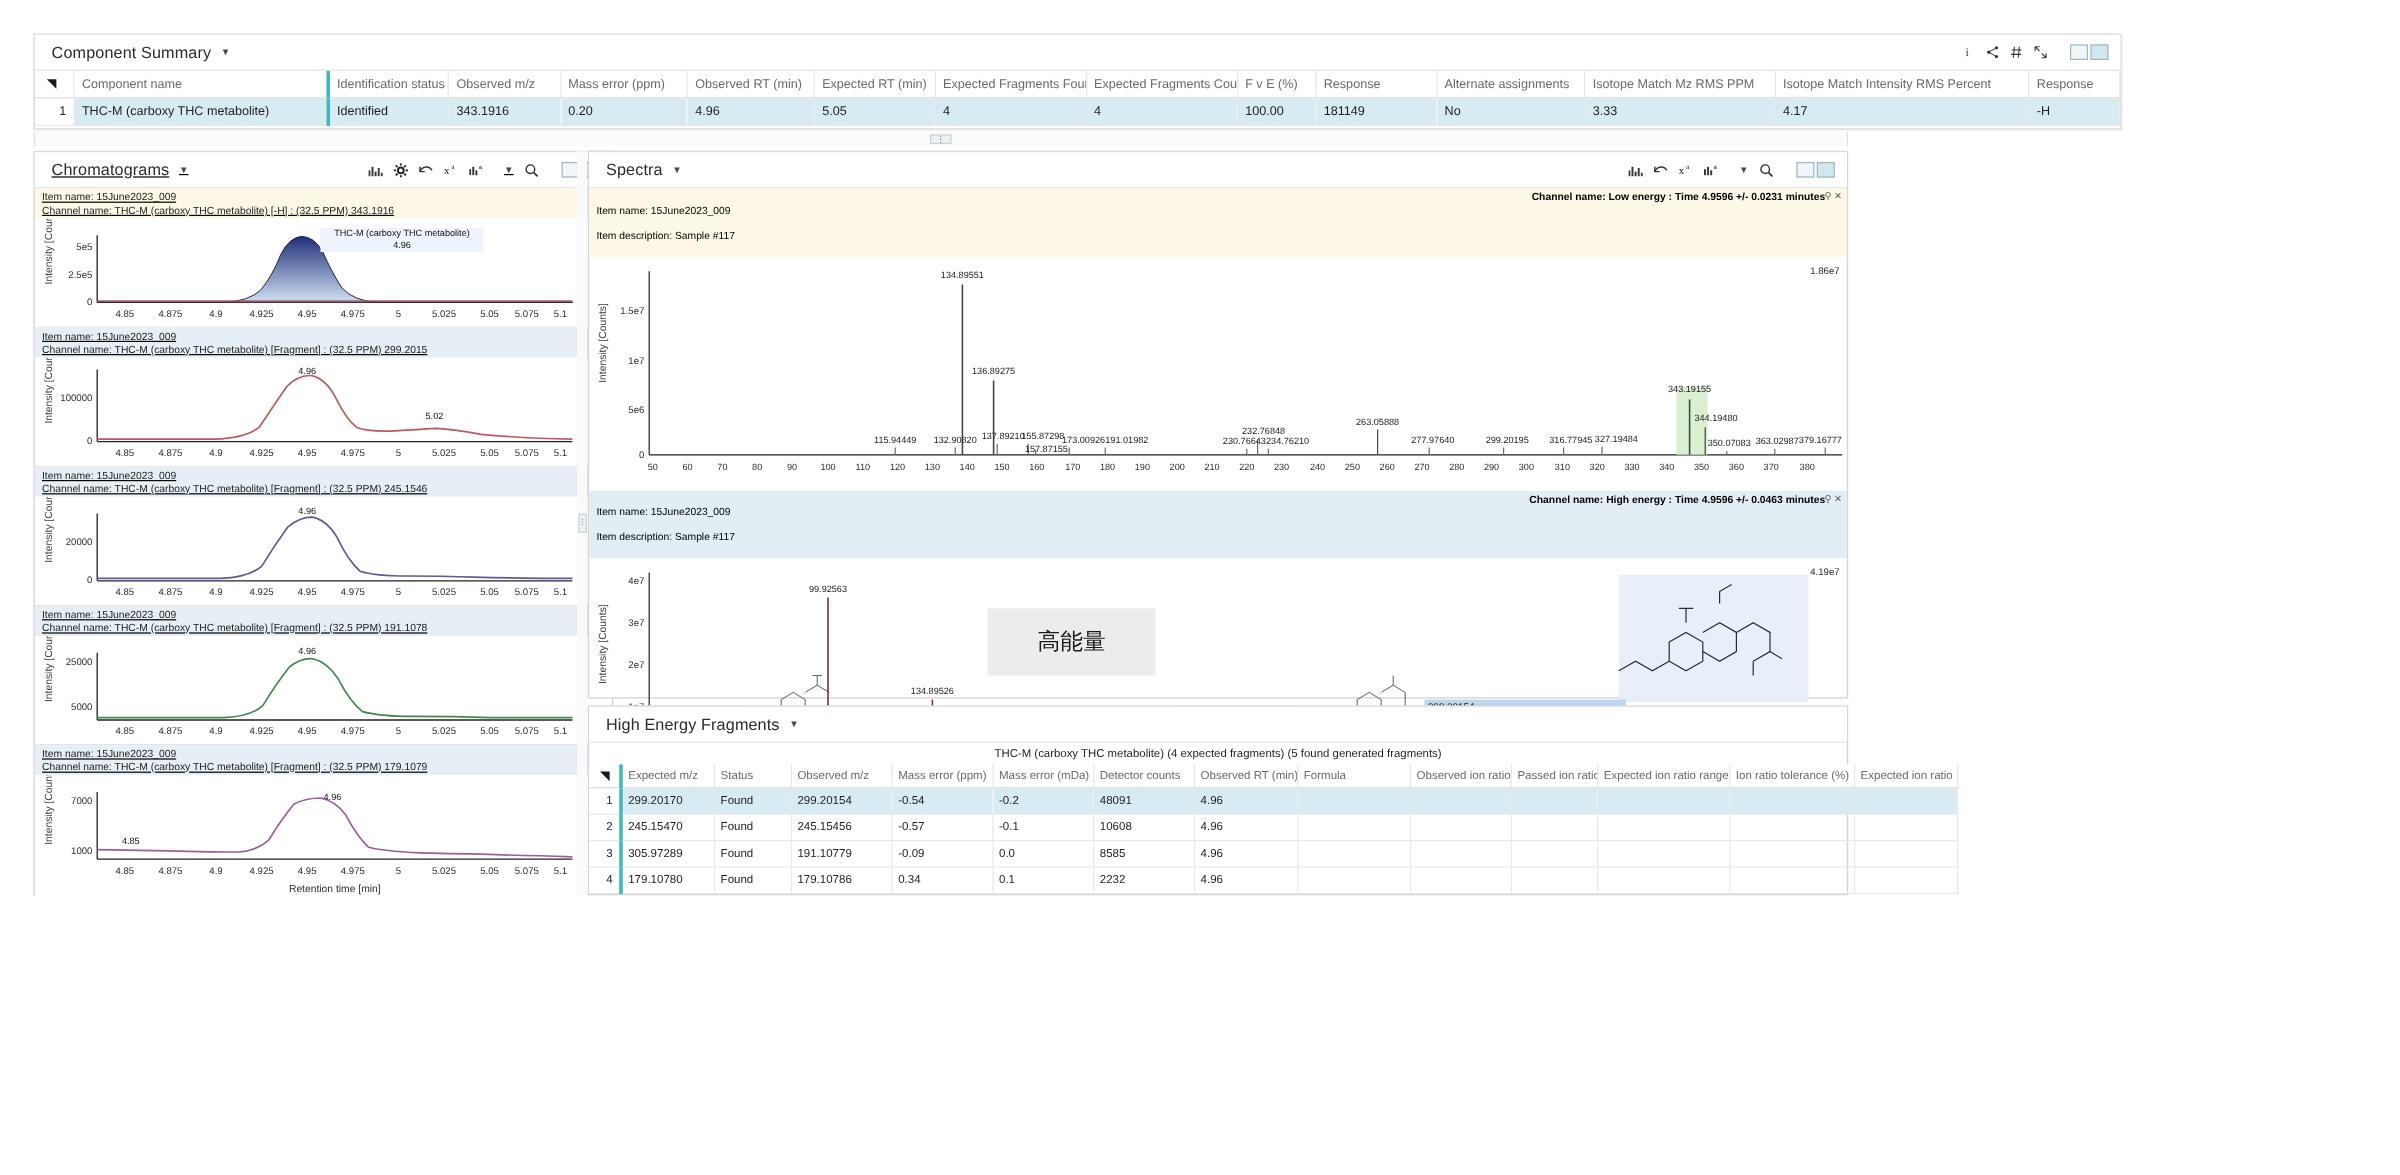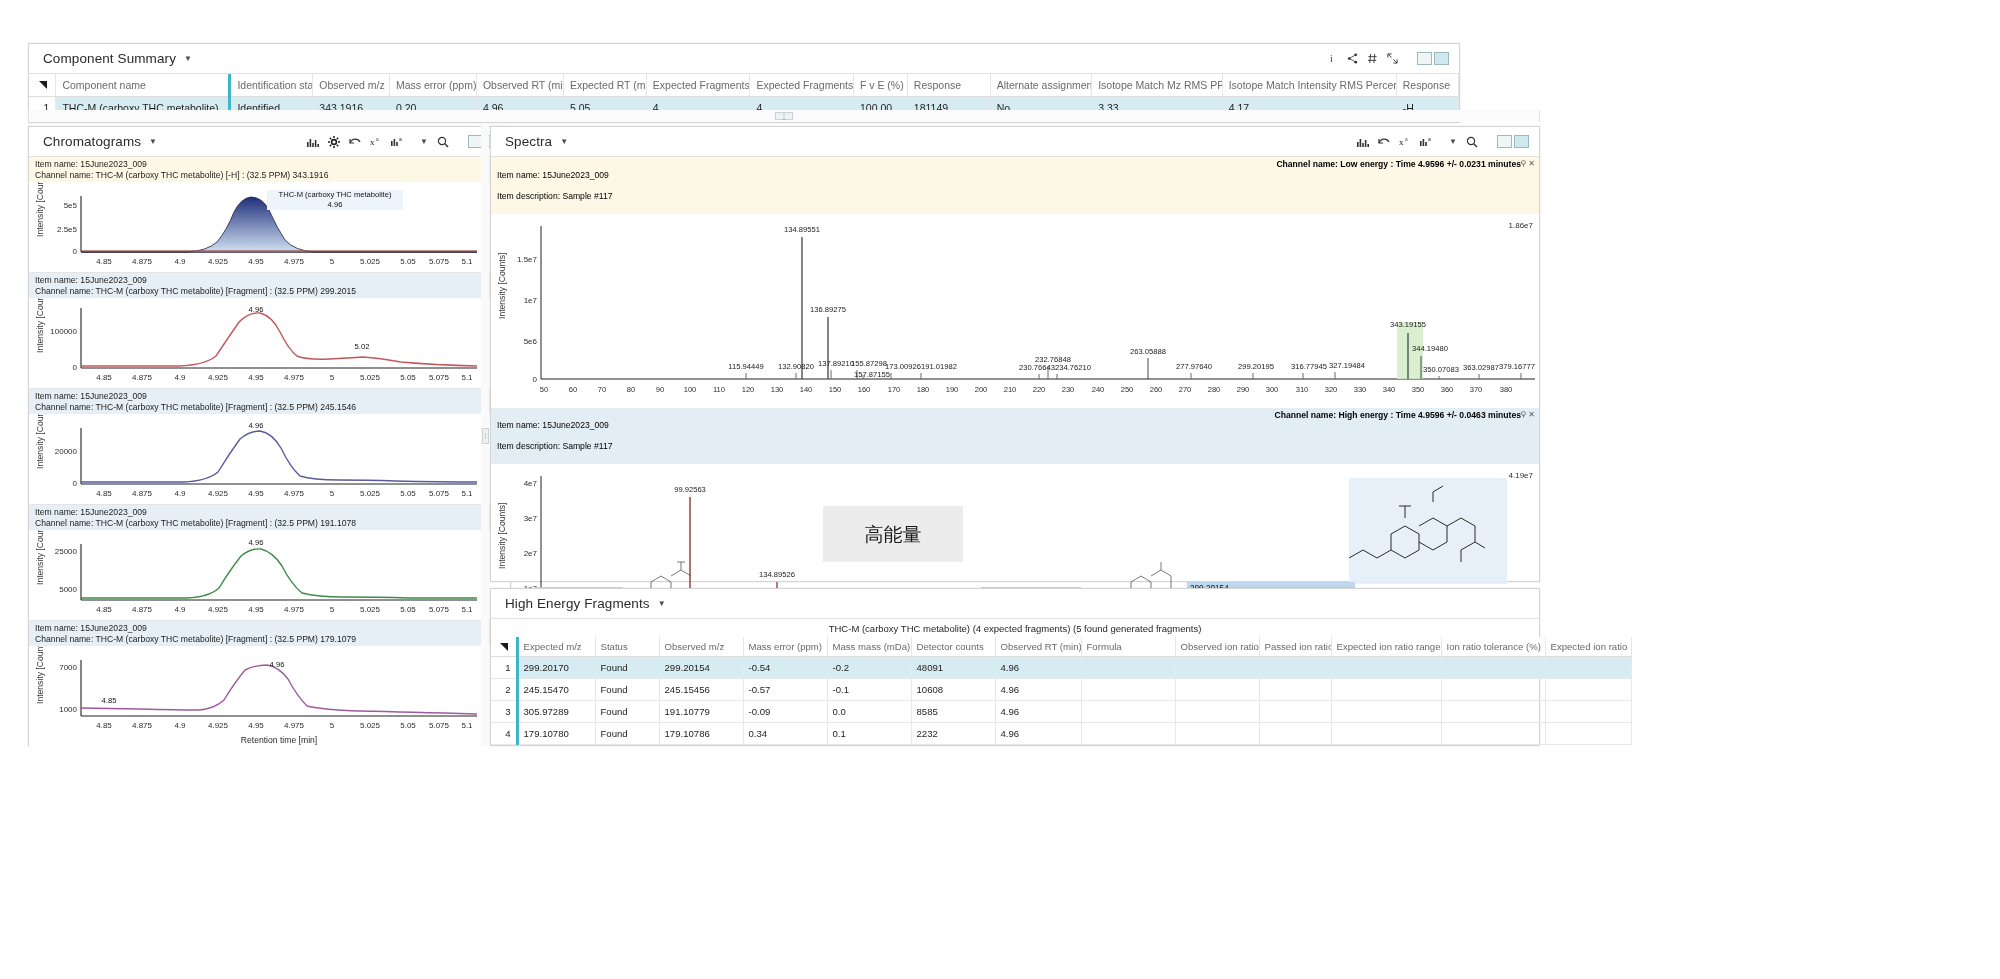--- a/index.html
+++ b/index.html
@@ -103,40 +103,40 @@
     border-top: 8px solid transparent;
     border-bottom: 0;
     transform: rotate(180deg);
     margin-left: 4px;
   }
   .accentcol {
     border-left: 3px solid #3fb6c8;
   }
 
   
-  #component-summary { left: 28px; top: 28px; width: 1432px; height: 80px; margin-top: 15px; }
+  #component-summary { left: 28px; top: 28px; width: 1740px; height: 80px; }
   #cs-body { height: 49px; overflow: hidden; }
 
   
   .hsplit {
     position: absolute;
     left: 28px; width: 1512px; height: 12px;
     background: #fbfbfb;
     border-left: 1px solid #e0e0e0;
     border-right: 1px solid #e0e0e0;
     display: flex; align-items: center; justify-content: center;
   }
   .hsplit .grip {
     width: 18px; height: 8px;
     background: #eef1f2; border: 1px solid #c9d2d5;
     font-size: 7px; color: #5a6a70; text-align: center; line-height: 7px;
   }
 
   
-  #chromatograms { left: 28px; top: 126px; width: 483px; height: 620px; }
+  #chromatograms { left: 28px; top: 126px; width: 483px; height: 620px; text-decoration: underline; }
   .chrom-list { height: 590px; overflow: hidden; }
   .chrom-item { border-bottom: 1px solid #e4e4e4; position: relative; }
   .item-hdr {
     padding: 2px 4px 2px 6px;
     font-size: 8.6px;
     line-height: 10.5px;
     color: #1c1c1c;
     position: relative;
   }
   .item-hdr.cream { background: #fdf8e6; }
@@ -878,21 +878,21 @@
     </colgroup>
     <thead>
       <tr>
         <th class="rowno">
             <div class="corner-tri"></div>
           </th>
         <th class="accentcol">Expected m/z</th>
         <th>Status</th>
         <th>Observed m/z</th>
         <th>Mass error (ppm)</th>
-        <th>Mass mass (mDa)</th>
+        <th>Mass error (mDa)</th>
         <th>Detector counts</th>
         <th>Observed RT (min)</th>
         <th>Formula</th>
         <th>Observed ion ratio</th>
         <th>Passed ion ratio</th>
         <th>Expected ion ratio range</th>
         <th>Ion ratio tolerance (%)</th>
         <th>Expected ion ratio</th>
       </tr>
     </thead>

